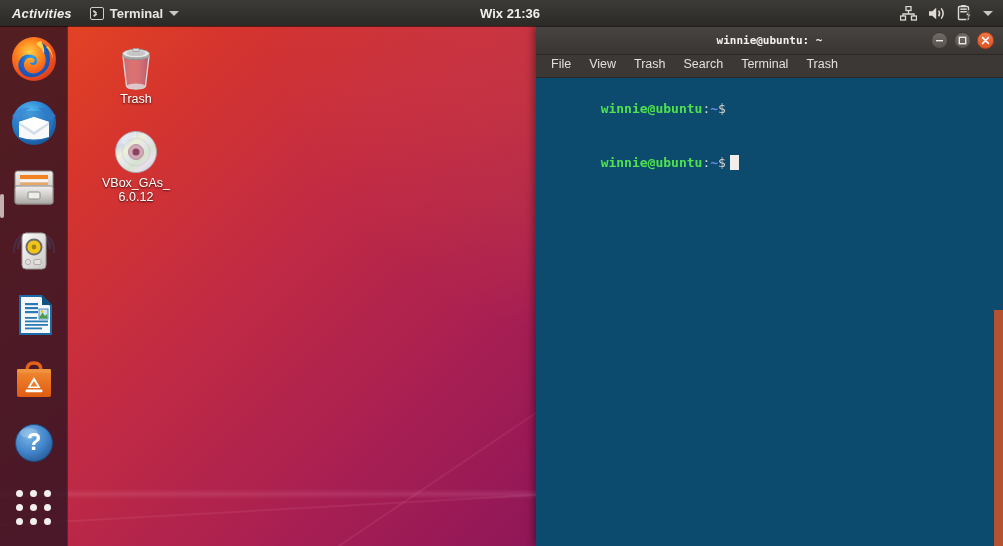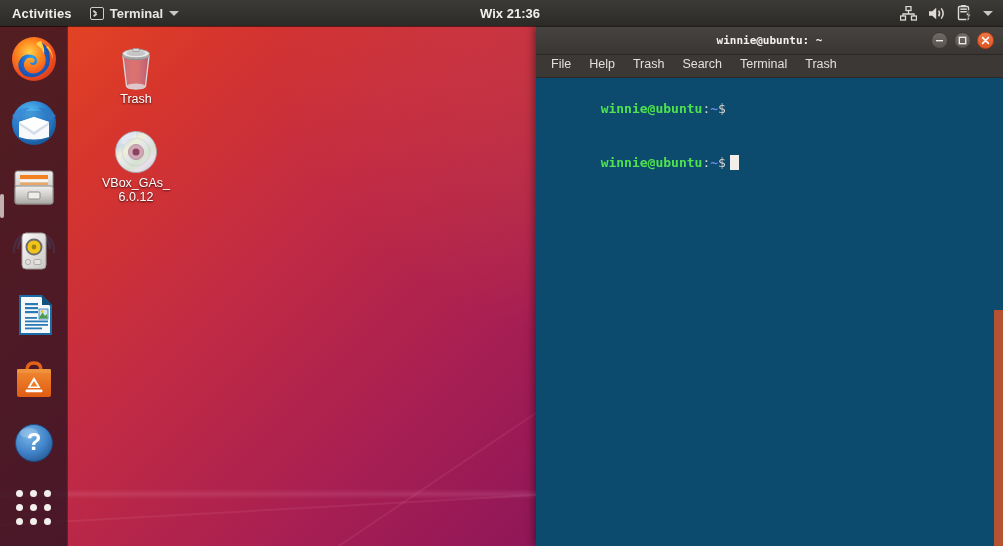--- a/index.html
+++ b/index.html
@@ -58,21 +58,21 @@
   }
 
   
   #topbar {
     position:absolute; left:0; top:0; width:1003px; height:26px;
     background:linear-gradient(to bottom,#3c3b37,#2b2a27);
     color:#e8e6e3; font-size:13px; font-weight:bold;
     display:flex; align-items:center; z-index:40;
     box-shadow:0 1px 0 rgba(0,0,0,0.55);
   }
-  #activities { padding:0 10px 0 12px; cursor:pointer; color:#f0eeec; letter-spacing:.2px; }
+  #activities { padding:0 10px 0 12px; cursor:pointer; color:#f0eeec; letter-spacing:.2px;font-style:italic; }
   #app-menu { display:flex; align-items:center; gap:6px; padding:0 8px; cursor:pointer; }
   .term-glyph {
     width:14px; height:13px; background:#2b2a27; border:1.5px solid #cfccc8;
     border-radius:2px; position:relative; display:inline-block;
   }
   .term-glyph:before {
     content:""; position:absolute; left:2px; top:3px; width:4px; height:1.5px;
     background:#cfccc8; transform:rotate(40deg);
   }
   .term-glyph:after {
@@ -474,21 +474,21 @@
             <svg width="9" height="9" viewBox="0 0 9 9">
               <path d="M1.6 1.6 L7.4 7.4 M7.4 1.6 L1.6 7.4" stroke="#fff" stroke-width="1.5" stroke-linecap="round"></path>
             </svg>
           </span>
         </div>
       </div>
     </div>
 
     <div id="term-menubar">
       <div class="mi">File</div>
-      <div class="mi">Help</div>
+      <div class="mi">View</div>
       <div class="mi">Trash</div>
       <div class="mi">Search</div>
       <div class="mi">Terminal</div>
       <div class="mi">Trash</div>
     </div>
 
     <div id="term-body">
       <div class="tline">
         <span class="c-user">winnie@ubuntu</span><span class="c-punc">:</span><span class="c-path">~</span><span class="c-punc">$</span>
       </div>

